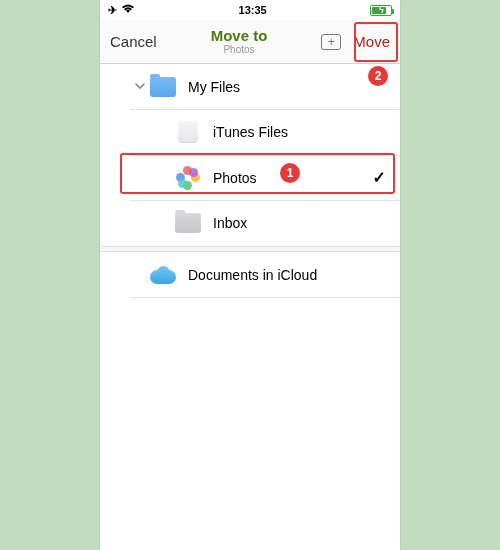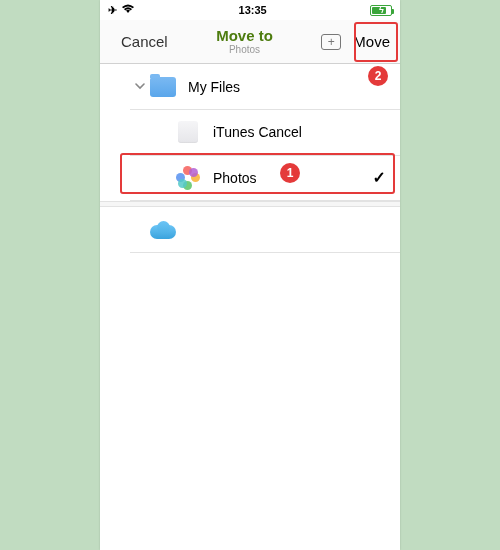--- a/index.html
+++ b/index.html
@@ -71,21 +71,21 @@
     
     .navbar {
       height: 44px;
       display: flex;
       align-items: center;
       justify-content: space-between;
       padding: 0 10px;
       border-bottom: 0.5px solid #d1d1d1;
       background: #fafafa;
     }
-    .nav-left { font-size: 15px; color: #333; margin-left: 11px; }
+    .nav-left { font-size: 15px; color: #333; }
     .nav-center {
       text-align: center;
       flex: 1;
       line-height: 1.1;
     }
     .nav-center .title { font-size: 15px; font-weight: 600; color: #4d7c0f; }
     .nav-center .subtitle { font-size: 10px; color: #999; }
     .nav-right {
       display: flex;
       align-items: center;
@@ -99,21 +99,21 @@
       position: relative;
       display: flex;
       align-items: center;
       justify-content: center;
       font-size: 12px;
       color: #777;
       line-height: 1;
     }
     .move-btn {
       font-size: 15px;
-      color: #000000;
+      color: #b91c1c;
       font-weight: 400;
     }
     
     .list {
       padding-bottom: 6px;
     }
     .row {
       display: flex;
       align-items: center;
       height: 45px;
@@ -295,21 +295,21 @@
       <span class="label">My Files</span>
     </div>
     <div class="sep"></div>
 
     <div class="row">
       <span class="indent-md"></span>
       <span class="chev placeholder">·</span>
       <span class="ricon">
           <span class="ic-itunes"></span>
         </span>
-      <span class="label">iTunes Cancel</span>
+      <span class="label">iTunes Files</span>
     </div>
     <div class="sep"></div>
 
     <div class="row">
       <span class="indent-md"></span>
       <span class="chev placeholder">·</span>
       <span class="ricon">
         <span class="ic-photos">
             <span class="p1"></span>
             <span class="p2"></span>
@@ -317,30 +317,39 @@
             <span class="p4"></span>
             <span class="p5"></span>
             <span class="p6"></span>
           </span>
       </span>
       <span class="label">Photos</span>
       <span class="check">✓</span>
     </div>
     <div class="sep"></div>
 
+    <div class="row">
+      <span class="indent-md"></span>
+      <span class="chev placeholder">·</span>
+      <span class="ricon">
+          <span class="ic-inbox"></span>
+        </span>
+      <span class="label">Inbox</span>
+    </div>
     <div class="sep"></div>
 
     <div class="sep-full"></div>
 
     <div class="row">
       <span class="indent-sm"></span>
       <span class="chev placeholder">·</span>
       <span class="ricon">
           <span class="ic-cloud"></span>
         </span>
+      <span class="label">Documents in iCloud</span>
     </div>
     <div class="sep"></div>
 
   </div>
 
   <div class="hl" style="left:20px; top:153px; width:275px; height:41px;"></div>
   <div class="callout" style="left:180px; top:163px;">1</div>
 
   <div class="hl" style="left:254px; top:22px; width:44px; height:40px;"></div>
   <div class="callout" style="left:268px; top:66px;">2</div>

